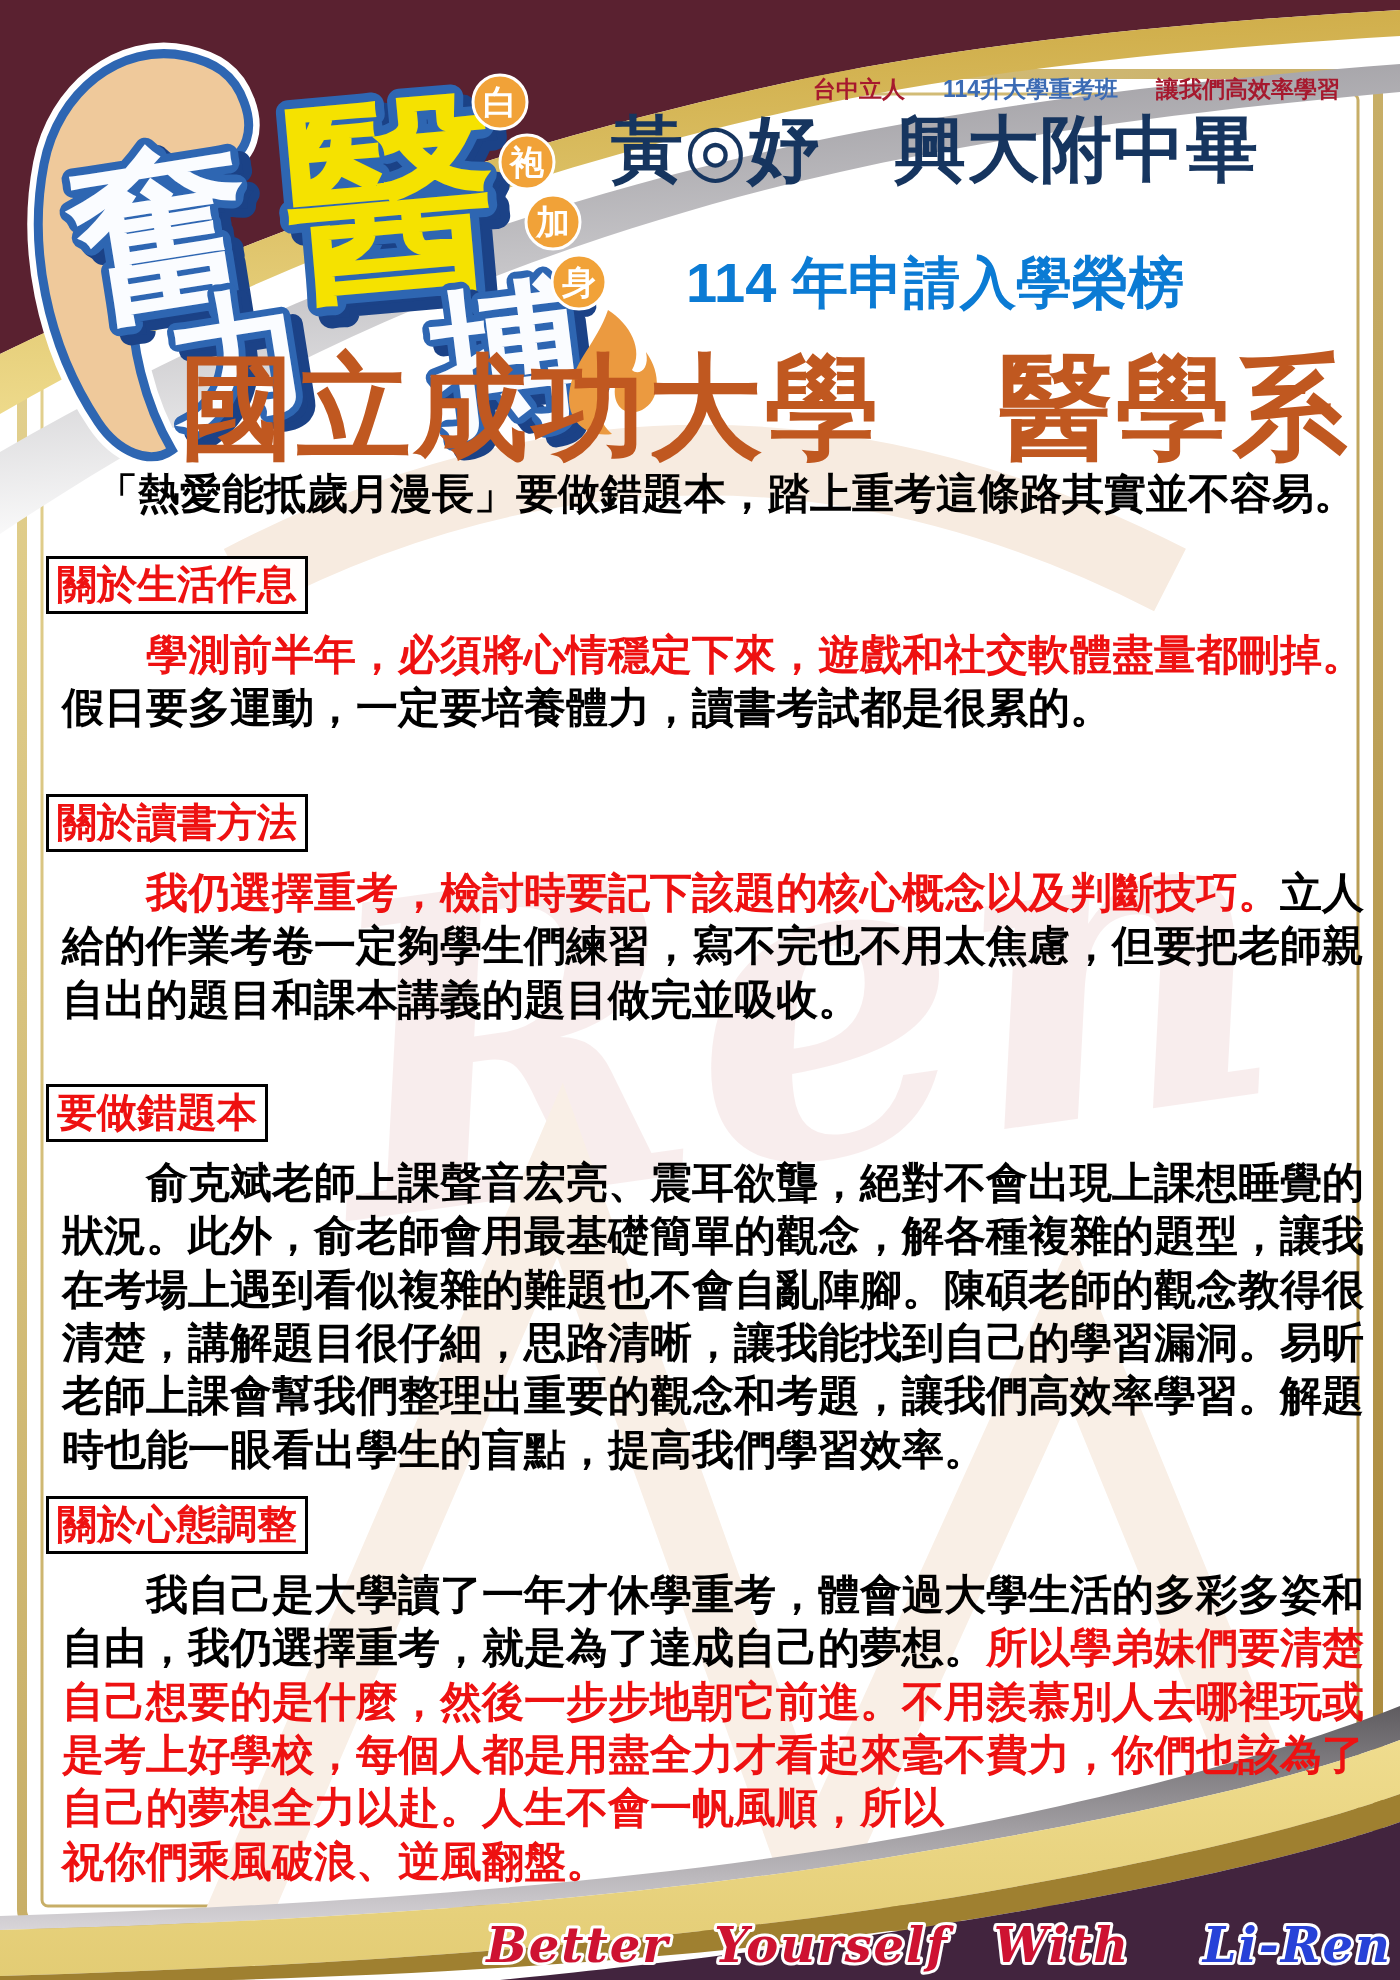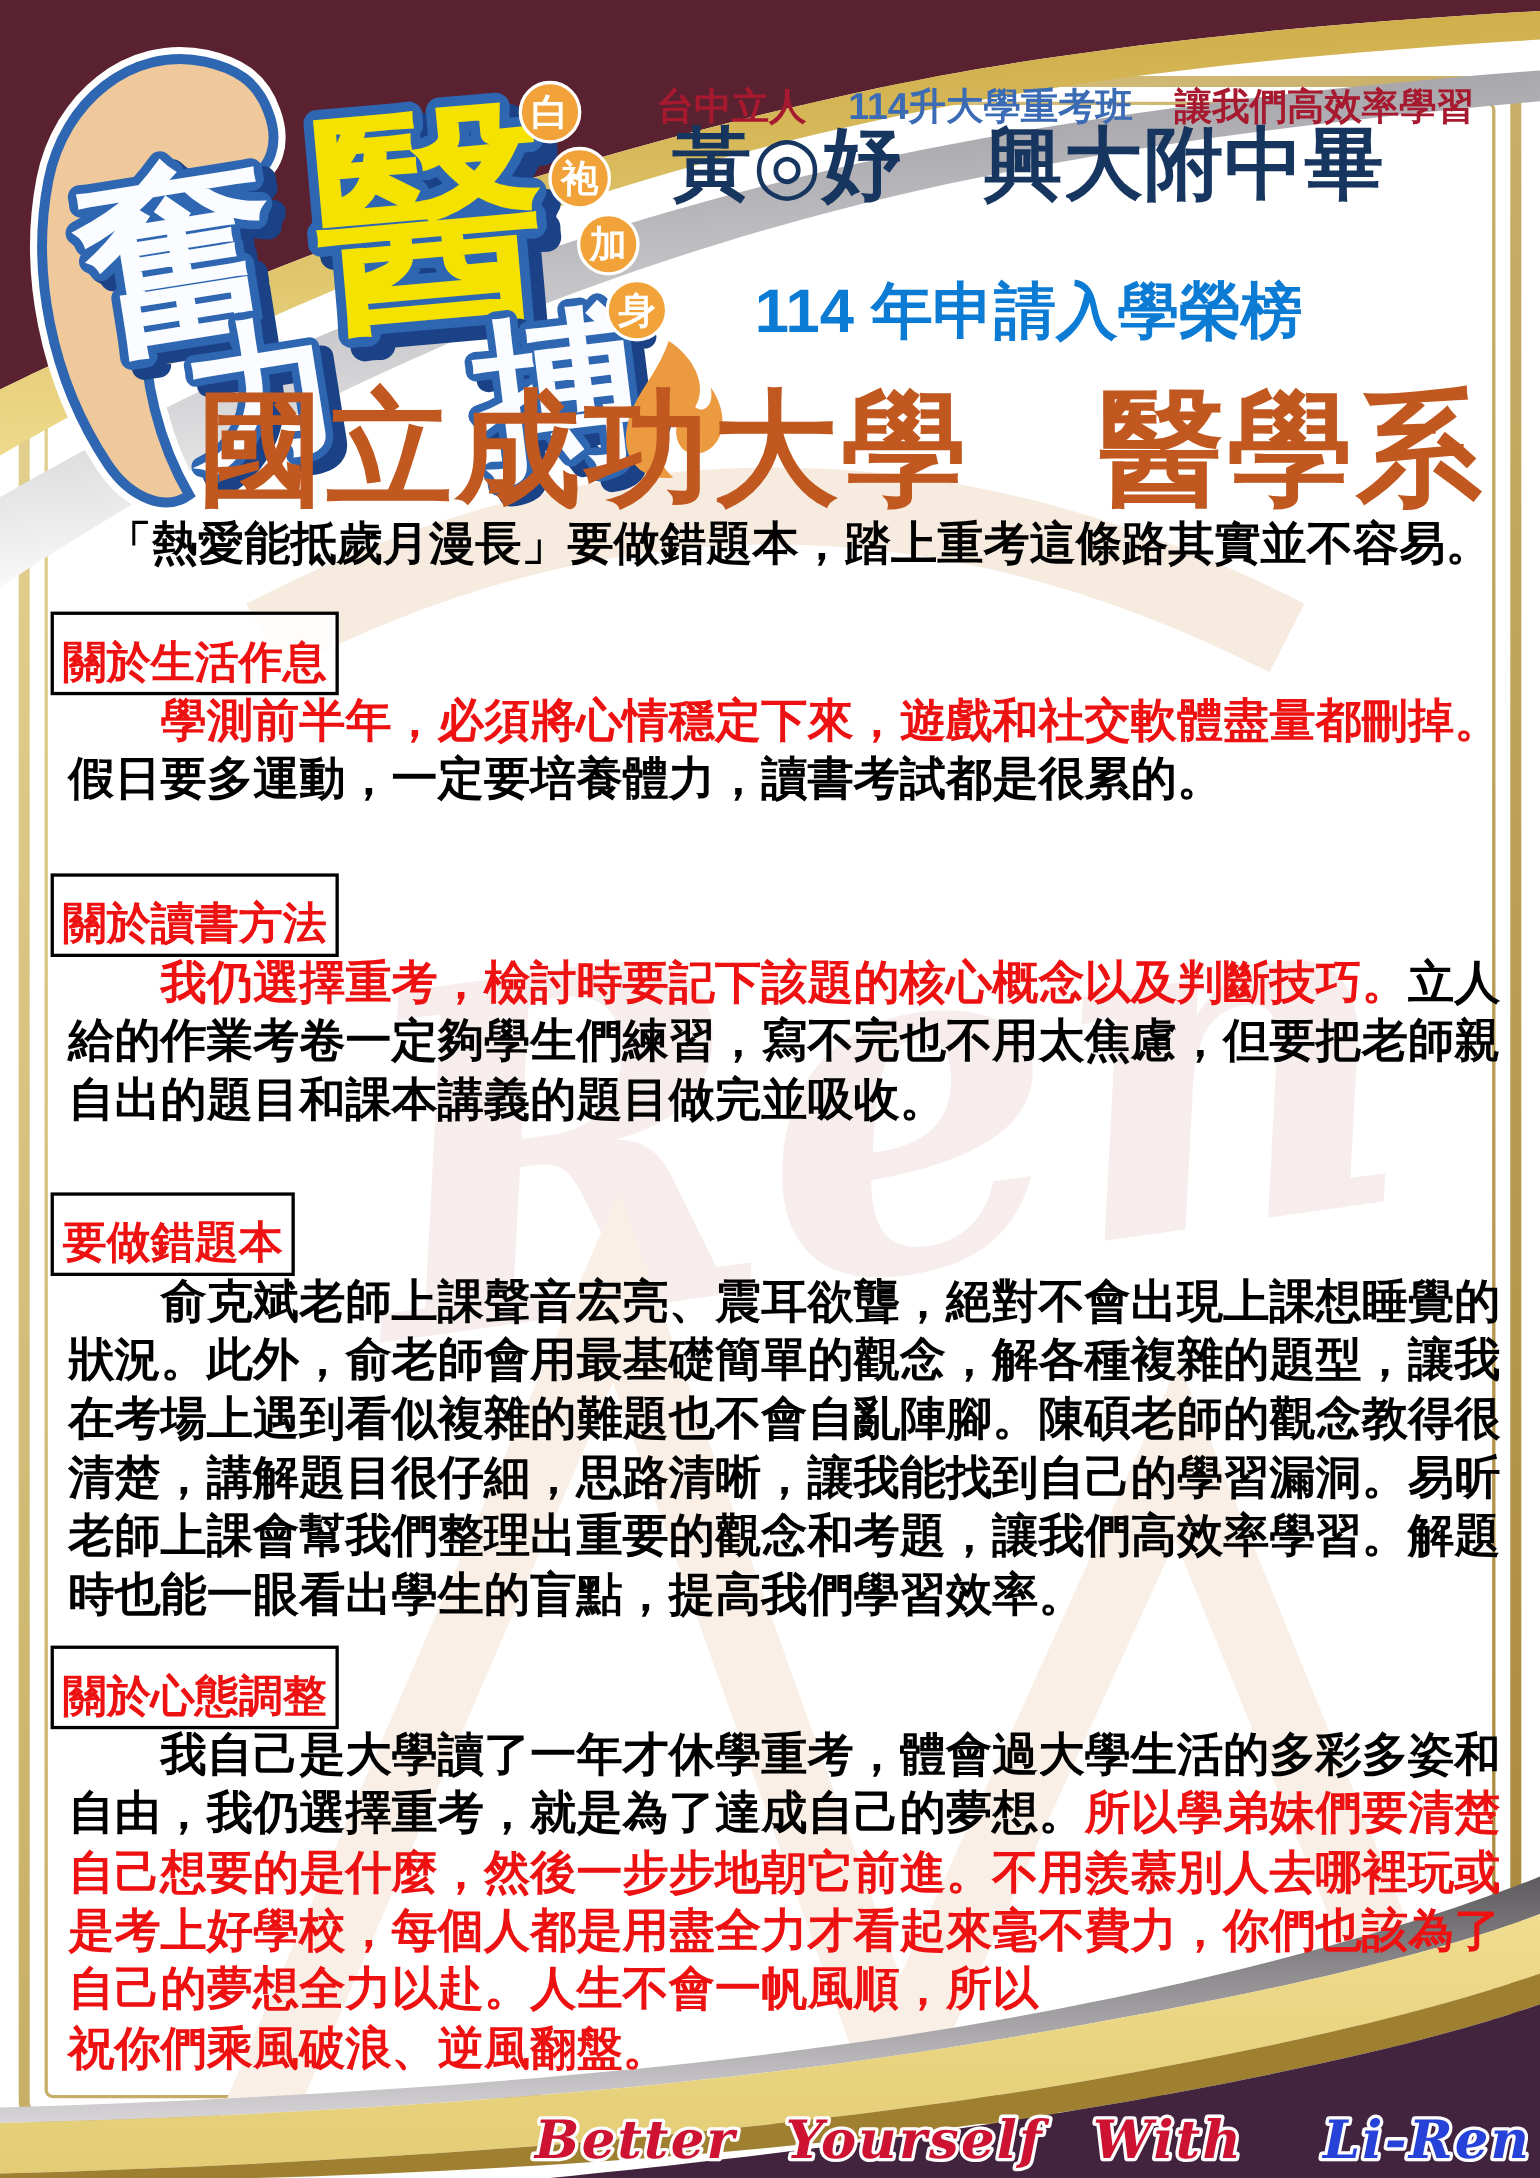--- a/index.html
+++ b/index.html
@@ -13,21 +13,21 @@
   
   .wm-script{
     position:absolute;left:330px;top:790px;font-family:"DejaVu Serif","Liberation Serif",serif;
     font-style:italic;font-weight:bold;font-size:430px;color:rgba(205,130,130,.14);
     transform:rotate(-8deg);line-height:1;
   }
 
   
   .header-tags{
     position:absolute;top:74px;left:640px;width:700px;display:flex;justify-content:flex-end;gap:38px;
-    font-size:34px;font-weight:bold;white-space:nowrap;
+    font-size:23px;font-weight:bold;white-space:nowrap;
   }
   .tag-darkred{color:var(--dark-red);}
   .tag-blue{color:var(--blue-medium);}
 
   
   .student-line{
     position:absolute;top:102px;left:510px;width:850px;text-align:center;
     font-family:"DejaVu Serif","Liberation Serif",serif;
     font-size:72px;font-weight:bold;color:var(--navy);letter-spacing:1px;white-space:nowrap;
   }
@@ -43,21 +43,21 @@
   }
   .intro-line{
     position:absolute;top:466px;left:96px;width:1280px;
     font-size:42px;font-weight:bold;color:#000;white-space:nowrap;
   }
 
   
   .sec-head{
     position:absolute;left:46px;display:inline-block;
     border:3px solid #000;background:rgba(255,255,255,.9);
-    padding:19px 8px 3px 8px;font-size:40px;font-weight:bold;color:var(--red);line-height:1.2;
+    padding:1px 8px 3px 8px;font-size:40px;font-weight:bold;color:var(--red);line-height:1.2;
     white-space:nowrap;
   }
   .sec-para{
     position:absolute;left:46px;width:1314px;margin:16px;
     font-size:42px;font-weight:bold;line-height:1.27;color:#000;
     text-indent:2em;white-space:pre-line;
   }
   .seg-red{color:var(--red);}
   .seg-black{color:#000;}
   .h1{top:556px}.p1{top:612px}

